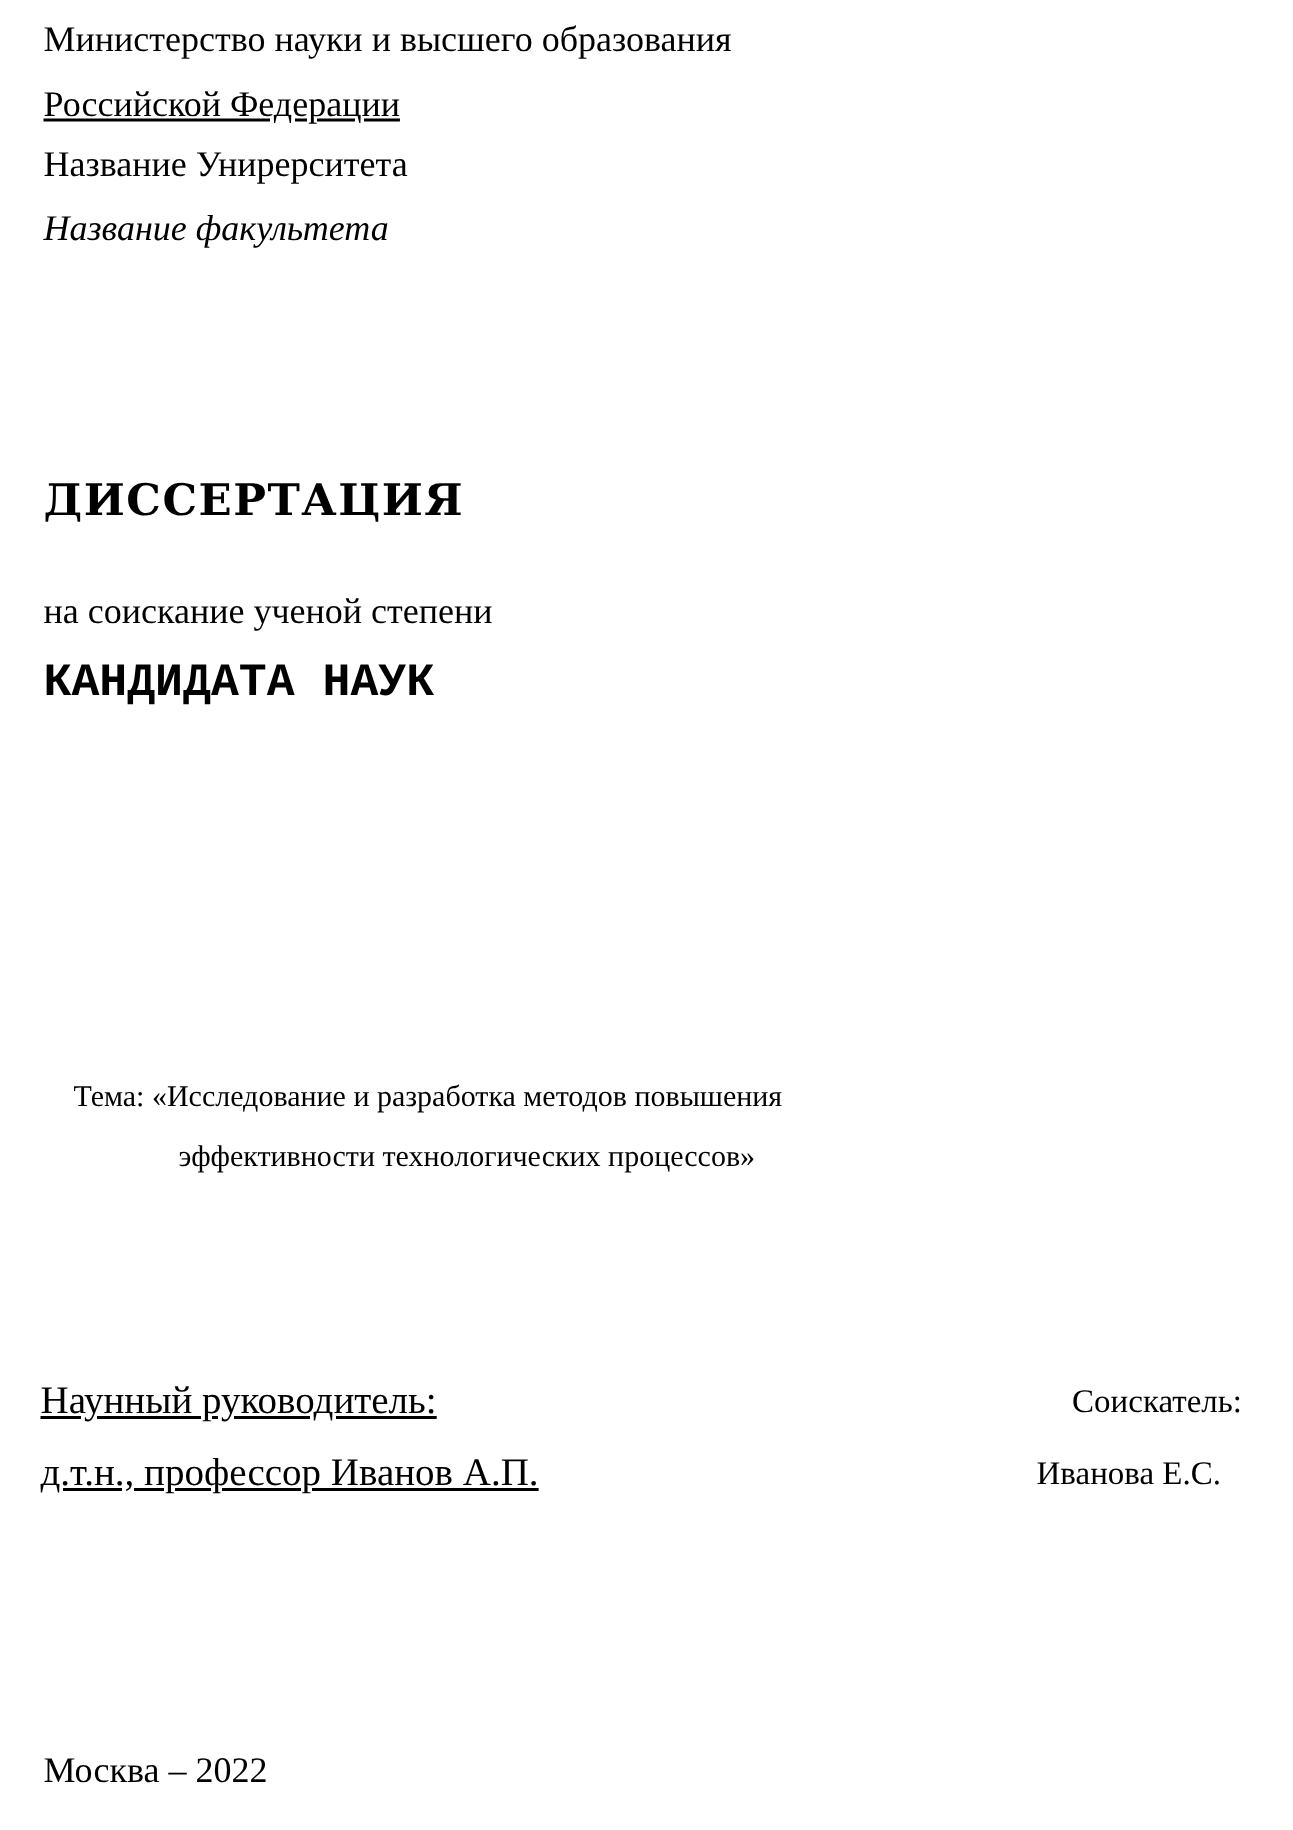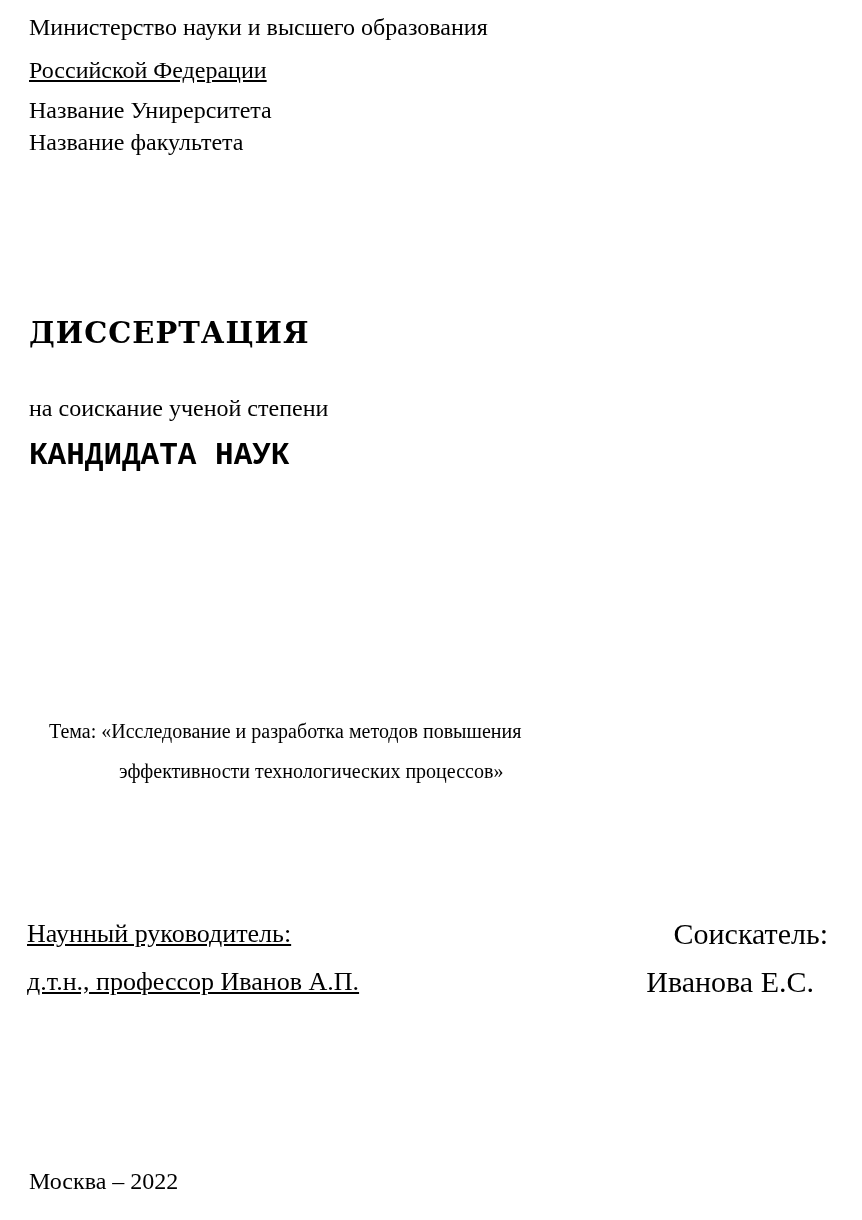--- a/index.html
+++ b/index.html
@@ -41,40 +41,40 @@
     .left {
       position: absolute;
       white-space: nowrap;
       font-size: 26px;
       line-height: 28px;
       text-decoration: underline;
     }
     .right {
       position: absolute;
       white-space: nowrap;
-      font-size: 30px;
+      font-size: 22px;
       line-height: 28px;
       text-align: right;
     }
     .topic {
       position: absolute;
       white-space: nowrap;
       font-size: 20px;
       line-height: 30px;
     }
   </style>
 </head>
 <body>
 
 <div>
 
   <div class="line" style="top:12px;">Министерство науки и высшего образования</div>
   <div class="line" style="top:55px;text-decoration:underline;">Российской Федерации</div>
   <div class="line" style="top:95px;">Название Унирерситета</div>
-  <div class="line" style="top:127px;">Название факультета</div>
+  <div class="line" style="top:138px;font-style:italic;">Название факультета</div>
 
   <div class="line title" style="top:313px;">ДИССЕРТАЦИЯ</div>
   <div class="line" style="top:393px;">на соискание ученой степени</div>
   <div class="line degree" style="top:440px;">КАНДИДАТА НАУК</div>
 
   <div class="topic" style="left:49px; top:716px;">Тема: «Исследование и разработка методов повышения</div>
   <div class="topic" style="left:119px; top:756px;">эффективности технологических процессов»</div>
 
   <div class="left" style="left:27px; top:920px;">Наунный руководитель:</div>
   <div class="left" style="left:27px; top:968px;">д.т.н., профессор Иванов А.П.</div>

